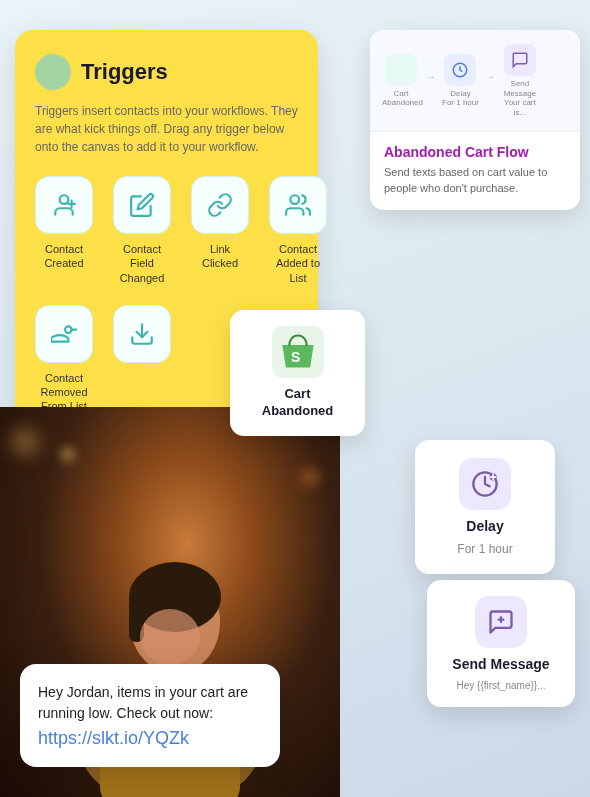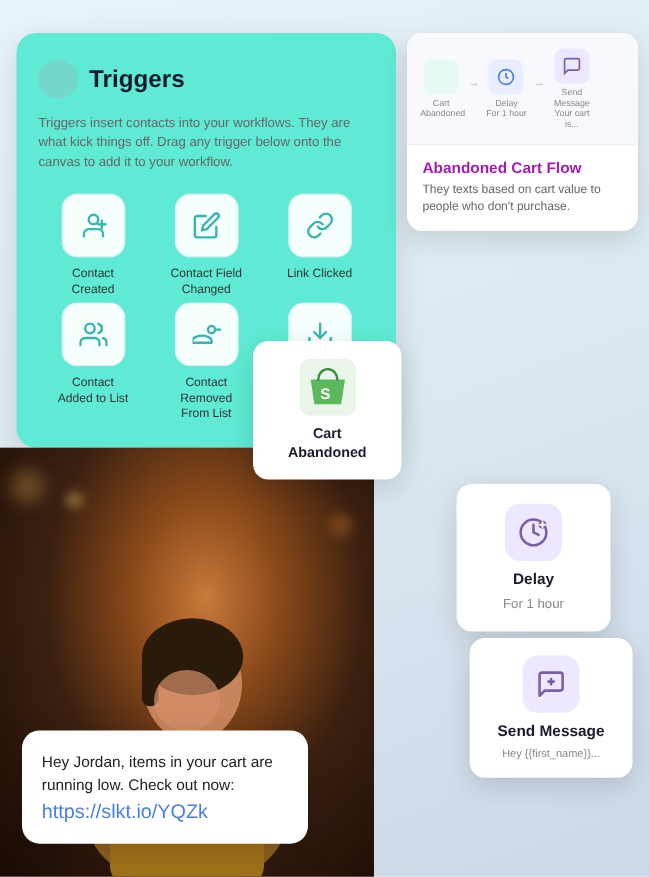--- a/index.html
+++ b/index.html
@@ -10,22 +10,22 @@
       position: relative;
       overflow: hidden;
       font-family: -apple-system, BlinkMacSystemFont, 'Segoe UI', sans-serif;
     }
 
     
     .triggers-card {
       position: absolute;
       top: 30px;
       left: 15px;
-      width: 345px;
-      background: #5eead4;
+      width: 303px;
+      background: #fde047;
       border-radius: 18px;
       padding: 24px 20px;
       box-shadow: 0 8px 30px rgba(0,0,0,0.12);
       z-index: 2;
     }
 
     .triggers-header {
       display: flex;
       align-items: center;
       gap: 10px;
@@ -48,22 +48,22 @@
 
     .triggers-desc {
       font-size: 12px;
       color: #666;
       line-height: 1.5;
       margin-bottom: 20px;
     }
 
     .trigger-grid {
       display: grid;
-      grid-template-columns: repeat(3, 1fr);
-      gap: 4px;
+      grid-template-columns: repeat(4, 1fr);
+      gap: 20px;
     }
 
     .trigger-item {
       display: flex;
       flex-direction: column;
       align-items: center;
       gap: 8px;
     }
 
     .trigger-icon-box {
@@ -439,21 +439,21 @@
       <div class="flow-step-icon purple">
         <svg width="18" height="18" viewBox="0 0 24 24" fill="none" stroke="#7b5ea7" stroke-width="2">
           <path d="M21 15a2 2 0 0 1-2 2H7l-4 4V5a2 2 0 0 1 2-2h14a2 2 0 0 1 2 2z"></path>
         </svg>
       </div>
       <span class="flow-step-label">Send Message<br>Your cart is...</span>
     </div>
   </div>
   <div class="abandoned-info">
     <div class="abandoned-title">Abandoned Cart Flow</div>
-    <div class="abandoned-desc">They texts based on cart value to people who don't purchase.</div>
+    <div class="abandoned-desc">Send texts based on cart value to people who don't purchase.</div>
   </div>
 </div>
 
 <div class="cart-trigger-card">
 
   <svg class="shopify-bag" viewBox="0 0 60 60" fill="none">
     <rect width="60" height="60" rx="12" fill="#e8f5e8"></rect>
 
     <path d="M12 22h36l-4 26H16L12 22z" fill="#5cb85c"></path>
     <path d="M20 22c0-6 4-11 10-11s10 5 10 11" stroke="#3a8a3a" stroke-width="2.5" fill="none" stroke-linecap="round"></path>

